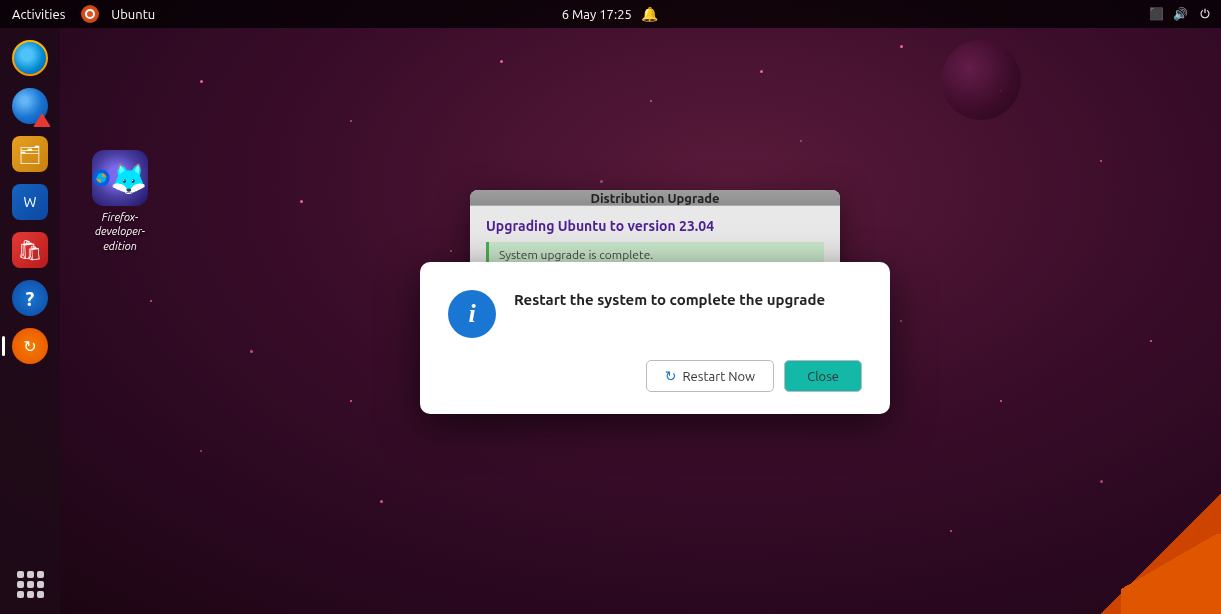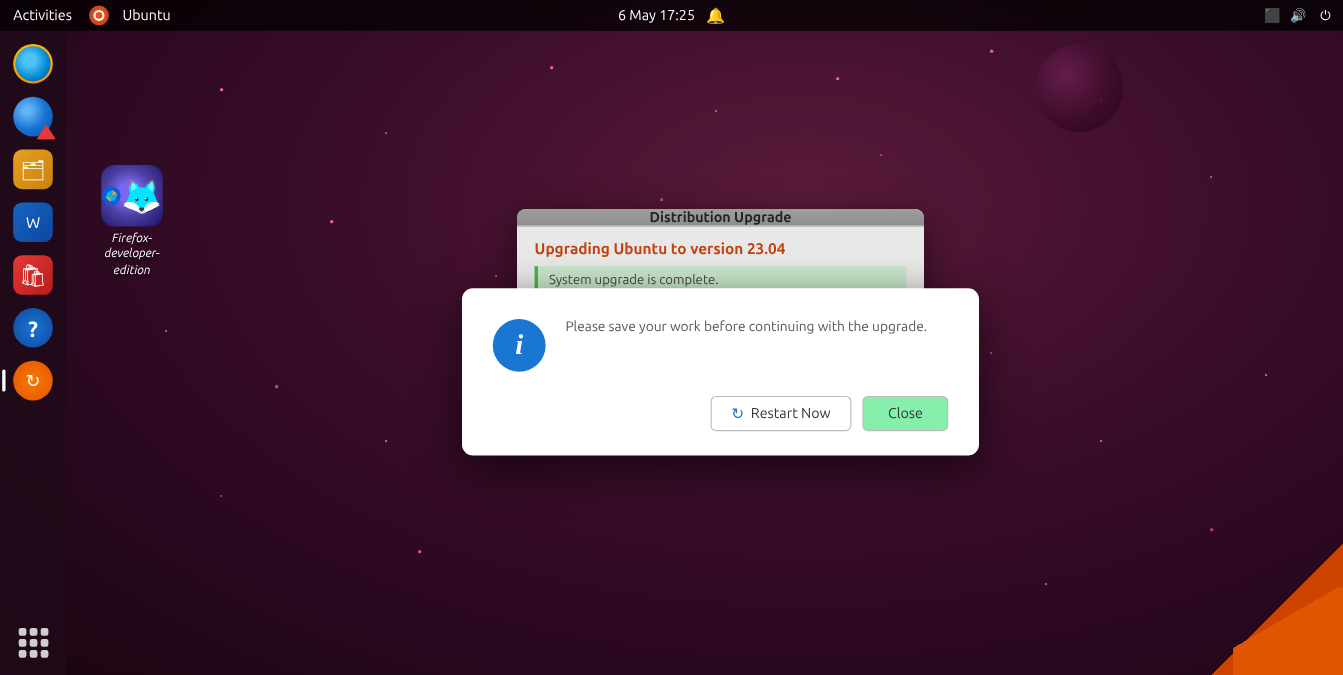--- a/index.html
+++ b/index.html
@@ -338,21 +338,21 @@
       border-bottom: 1px solid #aaa;
     }
 
     .dist-upgrade-content {
       padding: 12px 16px 16px;
     }
 
     .dist-upgrade-title {
       font-size: 14px;
       font-weight: 700;
-      color: #c2410c;
+      color: #4c1d95;
       margin-bottom: 8px;
     }
 
     .dist-upgrade-status {
       background: #c8e6c9;
       border-left: 3px solid #4caf50;
       padding: 6px 10px;
       font-size: 12px;
       color: #444;
       margin-bottom: 6px;
@@ -449,21 +449,21 @@
       color: #333;
       font-family: inherit;
     }
 
     .btn-restart-icon {
       color: #1976d2;
       font-size: 14px;
     }
 
     .btn-close {
-      background: #86efac;
+      background: #14b8a6;
       border: 1px solid #bbb;
       border-radius: 5px;
       padding: 7px 22px;
       font-size: 13px;
       cursor: pointer;
       color: #333;
       font-family: inherit;
       text-align: right;
     }
 
@@ -660,21 +660,21 @@
       </div>
     </div>
   </div>
 
   <div class="restart-dialog">
     <div class="restart-dialog-body">
       <div class="restart-info-icon">
         <span>i</span>
       </div>
       <div class="restart-dialog-text">
-        <div class="restart-dialog-subtitle">Please save your work before continuing with the upgrade.</div>
+        <div class="restart-dialog-title">Restart the system to complete the upgrade</div>
       </div>
     </div>
     <div class="restart-dialog-buttons">
       <button class="btn-restart">
         <span class="btn-restart-icon">↻</span>
         <span>Restart Now</span>
       </button>
       <button class="btn-close">
         <span>Close</span>
       </button>

